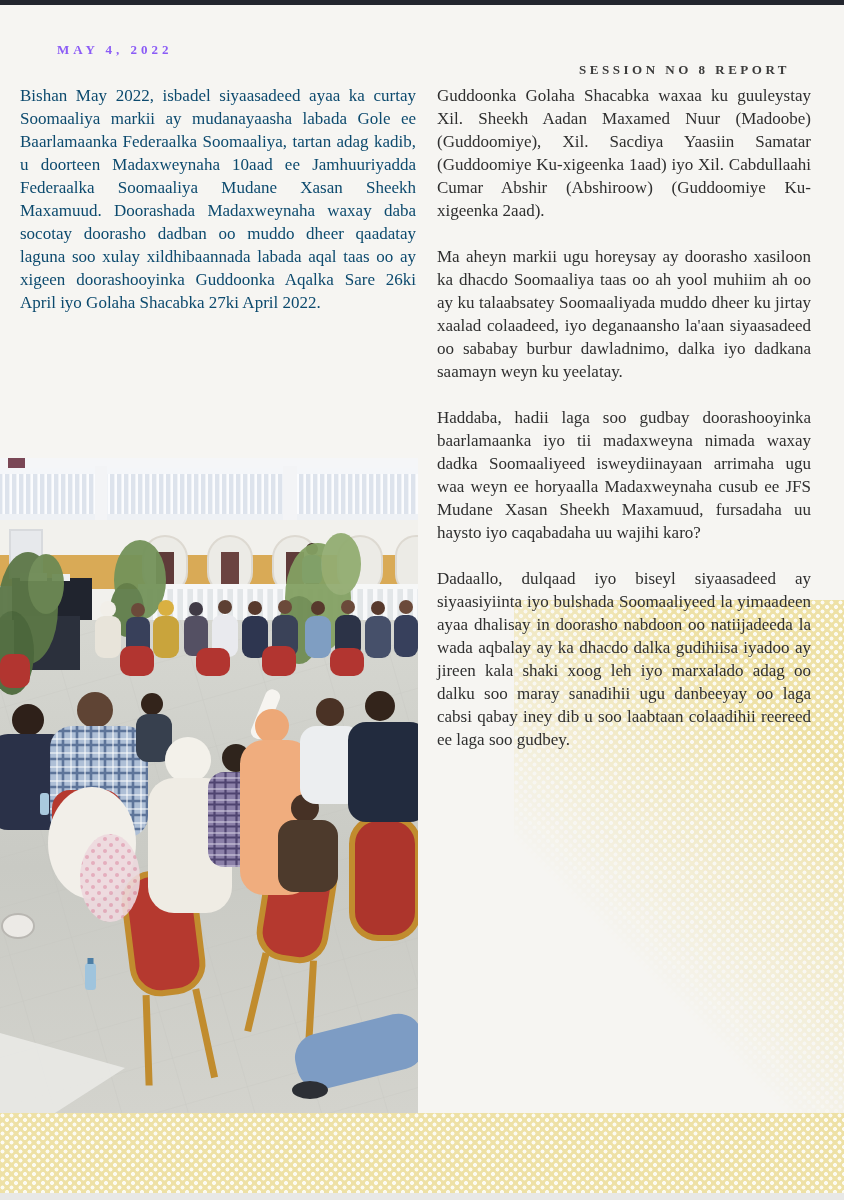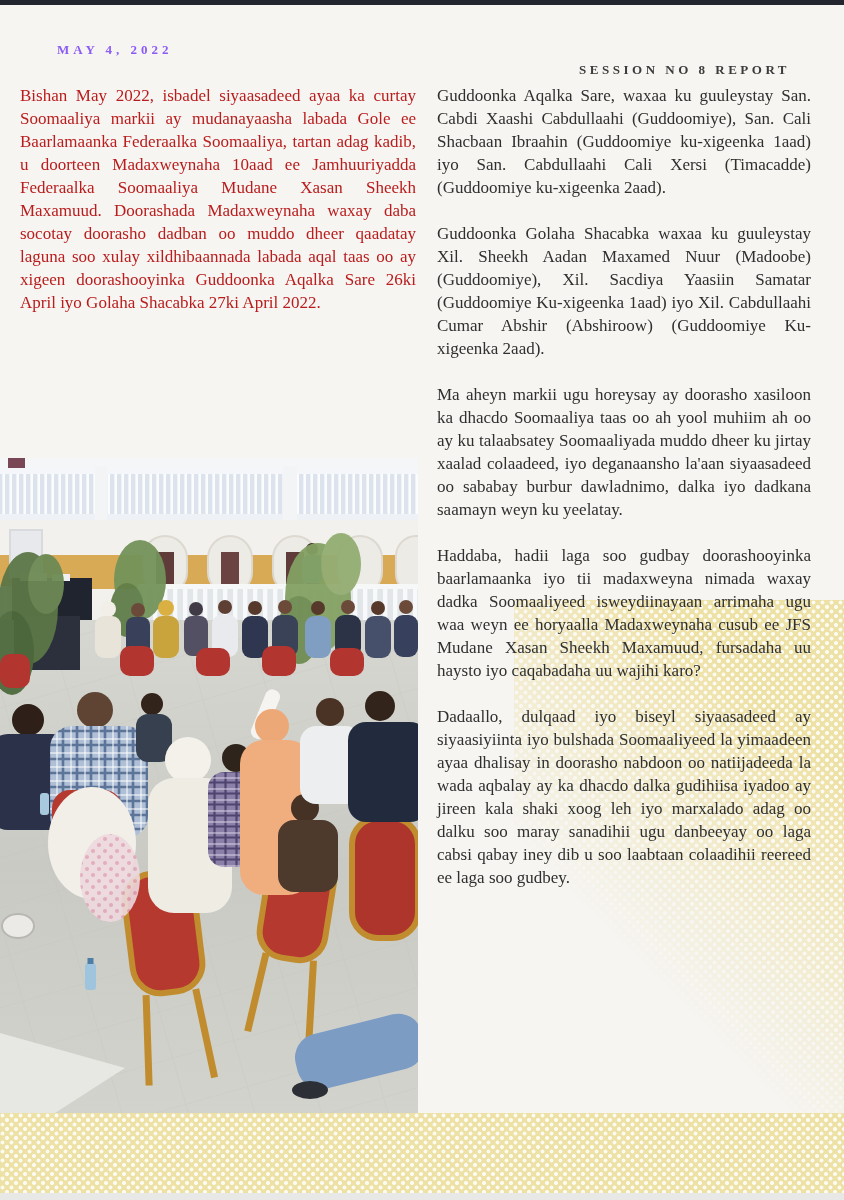--- a/index.html
+++ b/index.html
@@ -12,21 +12,21 @@
   .hdr-date{
     position:absolute;left:57px;top:42px;font-size:13px;font-weight:600;
     letter-spacing:4px;color:#8b5cf6;z-index:3;white-space:nowrap;
   }
   .hdr-title{
     position:absolute;right:54px;top:42px;font-size:13px;font-weight:600;
     letter-spacing:3.5px;color:#3b3b3b;z-index:3;white-space:nowrap;margin-top:20px;
   }
   .col-left{
     position:absolute;left:20px;top:84px;width:396px;z-index:2;
-    font-size:17px;line-height:23px;color:#b91c1c;text-align:justify;
+    font-size:17px;line-height:23px;color:#0c4a6e;text-align:justify;
   }
   .col-right{
     position:absolute;left:437px;top:84px;width:374px;z-index:2;
     font-size:17px;line-height:23px;color:#2f2f2f;text-align:justify;
   }
   .col-right p{margin:0 0 23px 0;}
   .col-left p{margin:0;}
   .photo{
     position:absolute;left:0;top:458px;width:418px;height:655px;z-index:2;
     overflow:hidden;background:#e8e9eb;
@@ -237,18 +237,17 @@
 
     <rect x="85" y="505" width="11" height="27" rx="3.5" fill="#9fc4dd"></rect>
     <rect x="87.5" y="500" width="6" height="6" fill="#4d7fa6"></rect>
     <rect x="40" y="335" width="9" height="22" rx="3" fill="#a9c9de"></rect>
 
     <ellipse cx="18" cy="468" rx="16" ry="12" fill="#eceae6" stroke="#b9b7b2" stroke-width="2"></ellipse>
   </svg>
 </div>
 
 <div class="col-right">
-  <p>Guddoonka Aqalka Sare, waxaa ku guuleystay San. Cabdi Xaashi Cabdullaahi (Guddoomiye), San. Cali Shacbaan Ibraahin (Guddoomiye ku-xigeenka 1aad) iyo San. Cabdullaahi Cali Xersi (Timacadde) (Guddoomiye ku-xigeenka 2aad).</p>
   <p>Guddoonka Golaha Shacabka waxaa ku guuleystay Xil. Sheekh Aadan Maxamed Nuur (Madoobe) (Guddoomiye), Xil. Sacdiya Yaasiin Samatar (Guddoomiye Ku-xigeenka 1aad) iyo Xil. Cabdullaahi Cumar Abshir (Abshiroow) (Guddoomiye Ku-xigeenka 2aad).</p>
   <p>Ma aheyn markii ugu horeysay ay doorasho xasiloon ka dhacdo Soomaaliya taas oo ah yool muhiim ah oo ay ku talaabsatey Soomaaliyada muddo dheer ku jirtay xaalad colaadeed, iyo deganaansho la'aan siyaasadeed oo sababay burbur dawladnimo, dalka iyo dadkana saamayn weyn ku yeelatay.</p>
   <p>Haddaba, hadii laga soo gudbay doorashooyinka baarlamaanka iyo tii madaxweyna nimada waxay dadka Soomaaliyeed isweydiinayaan arrimaha ugu waa weyn ee horyaalla Madaxweynaha cusub ee JFS Mudane Xasan Sheekh Maxamuud, fursadaha uu haysto iyo caqabadaha uu wajihi karo?</p>
   <p>Dadaallo, dulqaad iyo biseyl siyaasadeed ay siyaasiyiinta iyo bulshada Soomaaliyeed la yimaadeen ayaa dhalisay in doorasho nabdoon oo natiijadeeda la wada aqbalay ay ka dhacdo dalka gudihiisa iyadoo ay jireen kala shaki xoog leh iyo marxalado adag oo dalku soo maray sanadihii ugu danbeeyay oo laga cabsi qabay iney dib u soo laabtaan colaadihii reereed ee laga soo gudbey.</p>
 </div>
 
 </body></html>

